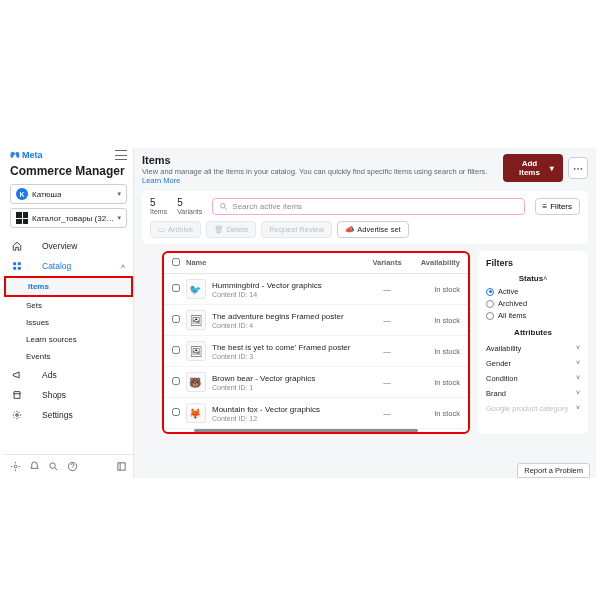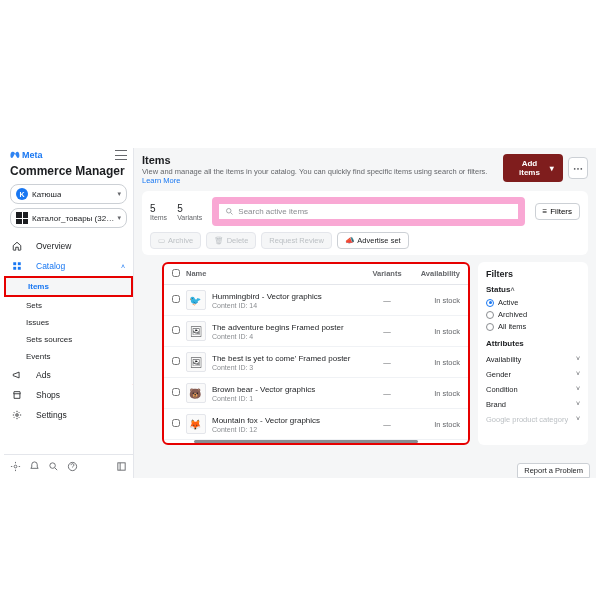--- a/index.html
+++ b/index.html
@@ -5,28 +5,28 @@
 * { box-sizing: border-box; margin: 0; padding: 0; }
 body { font-family: -apple-system, BlinkMacSystemFont, "Segoe UI", Helvetica, Arial, sans-serif; font-size: 9px; color: #1c1e21; background: #fff; width: 600px; height: 600px; overflow: hidden; position: relative; }
 .wrap { position: absolute; top: 148px; left: 4px; right: 4px; height: 330px; display: flex; }
 .sidebar { width: 130px; flex-shrink: 0; border-right: 1px solid #e4e6eb; display: flex; flex-direction: column; }
 .sb-top { padding: 2px 6px; display: flex; align-items: center; justify-content: space-between; }
 .meta-logo { color: #1877f2; font-weight: 600; font-size: 9px; display: flex; align-items: center; gap: 2px; }
 .meta-logo svg { width: 10px; height: 10px; }
 .hamburger { width: 12px; height: 10px; display: flex; flex-direction: column; justify-content: space-between; cursor: pointer; }
 .hamburger span { height: 1px; background: #65676b; }
 .sb-title { font-size: 12px; font-weight: 700; padding: 2px 6px 4px; }
-.sb-select { margin: 2px 6px; border: 1px solid #ccd0d5; border-radius: 8px; padding: 3px 5px; display: flex; align-items: center; justify-content: space-between; cursor: pointer; font-size: 8px; }
+.sb-select { margin: 2px 6px; border: 1px solid #ccd0d5; border-radius: 3px; padding: 3px 5px; display: flex; align-items: center; justify-content: space-between; cursor: pointer; font-size: 8px; }
 .sb-select .sel-left { display: flex; align-items: center; gap: 4px; overflow: hidden; }
 .avatar { width: 12px; height: 12px; border-radius: 50%; background: #1877f2; color: #fff; display: flex; align-items: center; justify-content: center; font-size: 7px; font-weight: 600; flex-shrink: 0; }
 .grid-icon { width: 12px; height: 12px; display: grid; grid-template-columns: 1fr 1fr; grid-template-rows: 1fr 1fr; gap: 1px; flex-shrink: 0; }
 .grid-icon span { background: #1c1e21; }
 .chev { font-size: 7px; color: #65676b; }
 .sb-nav { margin-top: 6px; flex: 1; overflow: hidden; }
-.nav-item { padding: 5px 8px; display: flex; align-items: center; gap: 14px; cursor: pointer; font-size: 8.5px; color: #1c1e21; }
+.nav-item { padding: 5px 8px; display: flex; align-items: center; gap: 20px; cursor: pointer; font-size: 8.5px; color: #1c1e21; }
 .nav-item.active { color: #1877f2; font-weight: 400; }
 .nav-item .ico { width: 10px; height: 10px; display: flex; align-items: center; justify-content: center; flex-shrink: 0; }
 .nav-item .ico svg { width: 10px; height: 10px; }
 .nav-sub { padding: 4px 8px 4px 22px; font-size: 8px; cursor: pointer; color: #1c1e21; }
 .nav-sub.hl { border: 2px solid #e60000; color: #1877f2; font-weight: 600; background: #f5f6f7; }
 .nav-expand { margin-left: auto; font-size: 7px; }
 .sb-footer { border-top: 1px solid #e4e6eb; padding: 6px; display: flex; align-items: center; justify-content: space-between; }
 .sb-footer .ico-row { display: flex; gap: 8px; }
 .sb-footer svg { width: 11px; height: 11px; color: #65676b; cursor: pointer; }
 .arrow-red { position: absolute; left: 126px; top: 98px; color: #e60000; font-size: 14px; font-weight: bold; z-index: 5; }
@@ -35,21 +35,21 @@
 .mn-title { font-size: 11px; font-weight: 700; }
 .mn-sub { font-size: 7.5px; color: #65676b; margin-top: 1px; }
 .mn-sub a { color: #1877f2; text-decoration: none; margin-top: 20px; }
 .mn-actions { display: flex; gap: 5px; align-items: center; }
 .btn-primary { background: #7f1d1d; color: #fff; border: none; border-radius: 4px; padding: 5px 9px; font-size: 8px; font-weight: 600; cursor: pointer; display: flex; align-items: center; gap: 3px; }
 .btn-more { background: #fff; border: 1px solid #ccd0d5; border-radius: 4px; width: 22px; height: 22px; cursor: pointer; color: #65676b; font-weight: bold; font-size: 10px; }
 .mn-bar { background: #fff; border-radius: 6px; margin-top: 6px; padding: 6px 8px; }
 .bar-row1 { display: flex; align-items: center; gap: 10px; }
 .stat { font-size: 7px; color: #65676b; }
 .stat .num { font-size: 10px; color: #1c1e21; display: block; }
-.search-box { flex: 1; border: 7px solid #f9a8d4; border-radius: 4px; padding: 3px 6px; display: flex; align-items: center; gap: 4px; font-size: 8px; color: #8a8d91; }
+.search-box { flex: 1; border: 1px solid #f9a8d4; border-radius: 4px; padding: 3px 6px; display: flex; align-items: center; gap: 4px; font-size: 8px; color: #8a8d91; }
 .search-box svg { width: 9px; height: 9px; }
 .btn-filter { border: 1px solid #ccd0d5; background: #fff; border-radius: 4px; padding: 3px 7px; font-size: 8px; cursor: pointer; display: flex; align-items: center; gap: 3px; }
 .bar-row2 { display: flex; gap: 5px; margin-top: 6px; }
 .act-btn { border: 1px solid #e4e6eb; background: #f5f6f7; border-radius: 4px; padding: 3px 7px; font-size: 7.5px; color: #bcc0c4; cursor: default; display: flex; align-items: center; gap: 3px; }
 .act-btn.en { color: #1c1e21; cursor: pointer; background: #fff; border-color: #ccd0d5; }
 .content-row { display: flex; gap: 8px; margin-top: 7px; padding-left: 20px; }
 .table-panel { flex: 1; background: #fff; border-radius: 6px; border: 2px solid #e60000; overflow: hidden; position: relative; }
 .tbl { width: 100%; }
 .tbl-head { display: flex; border-bottom: 1px solid #e4e6eb; padding: 5px 8px; font-size: 7.5px; font-weight: 600; color: #65676b; }
 .col-chk { width: 14px; }
@@ -57,21 +57,21 @@
 .col-var { width: 46px; text-align: center; }
 .col-avail { width: 50px; text-align: right; }
 .tbl-row { display: flex; align-items: center; padding: 5px 8px; border-bottom: 1px solid #f0f2f5; font-size: 8px; }
 .thumb { width: 20px; height: 20px; border: 1px solid #e4e6eb; border-radius: 2px; margin-right: 6px; background: #fafafa; display: flex; align-items: center; justify-content: center; font-size: 10px; }
 .item-name { font-size: 8px; color: #1c1e21; }
 .item-sub { font-size: 7px; color: #8a8d91; margin-top: 1px; }
 .col-var.cell, .col-avail.cell { color: #65676b; font-size: 7.5px; }
 .scroll-hint { height: 3px; background: #8a8d91; margin: 0 50px 0 30px; border-radius: 2px; }
 .filter-panel { width: 110px; background: #fff; border-radius: 6px; padding: 7px 8px; font-size: 8px; }
 .fp-title { font-size: 9px; font-weight: 700; margin-bottom: 6px; }
-.fp-sec { font-size: 8px; font-weight: 600; margin-bottom: 4px; display: flex; justify-content: flex-start; align-items: center; }
+.fp-sec { font-size: 8px; font-weight: 600; margin-bottom: 4px; display: flex; justify-content: center; align-items: center; }
 .radio-row { display: flex; align-items: center; gap: 4px; font-size: 7.5px; margin-bottom: 3px; cursor: pointer; }
 .radio { width: 8px; height: 8px; border: 1px solid #8a8d91; border-radius: 50%; position: relative; flex-shrink: 0; }
 .radio.on { border-color: #1877f2; }
 .radio.on::after { content: ''; position: absolute; inset: 1.5px; background: #1877f2; border-radius: 50%; }
 .attr-row { display: flex; justify-content: space-between; font-size: 7.5px; padding: 3px 0; cursor: pointer; color: #1c1e21; }
 .report-prob { position: absolute; bottom: 0; right: 6px; background: #fff; border: 1px solid #ccd0d5; border-radius: 3px 3px 0 0; padding: 2px 6px; font-size: 7.5px; cursor: pointer; }
 input[type=checkbox] { width: 8px; height: 8px; margin: 0; }
 .trunc { white-space: nowrap; overflow: hidden; text-overflow: ellipsis; max-width: 90px; }
 </style>
 </head>
@@ -133,21 +133,21 @@
           </span>
         <span>Catalog</span>
         <span class="nav-expand">˄</span>
       </div>
       <div style="position:relative">
         <div class="nav-sub hl">Items</div>
         <div class="arrow-red">→</div>
       </div>
       <div class="nav-sub">Sets</div>
       <div class="nav-sub">Issues</div>
-      <div class="nav-sub">Sets sources</div>
+      <div class="nav-sub">Learn sources</div>
       <div class="nav-sub">Events</div>
       <div class="nav-item">
         <span class="ico">
             <svg viewBox="0 0 24 24" fill="none" stroke="currentColor" stroke-width="2">
               <path d="M3 10v4l4 1 10 4V5L7 9z"></path>
             </svg>
           </span>
         <span>Ads</span>
       </div>
       <div class="nav-item">

